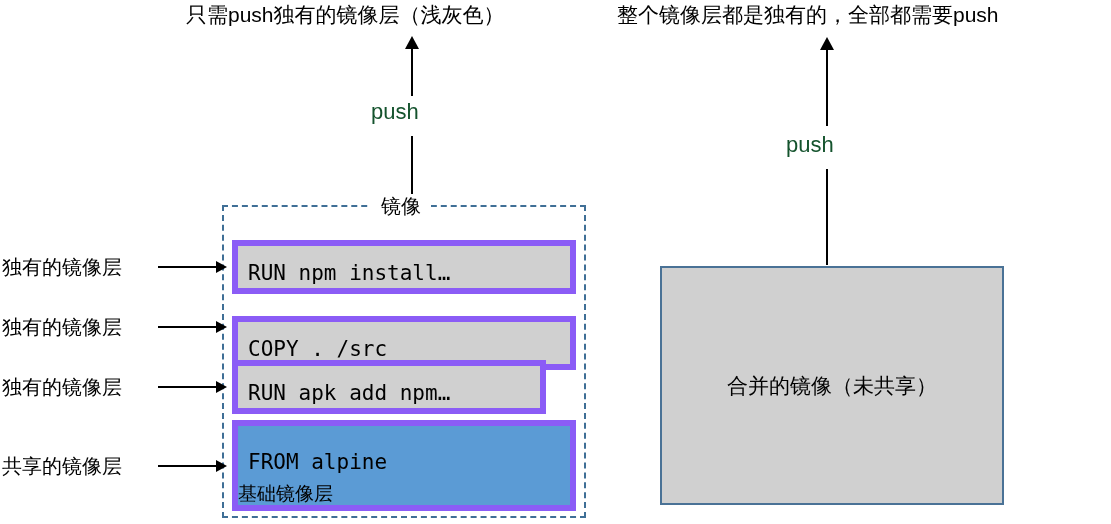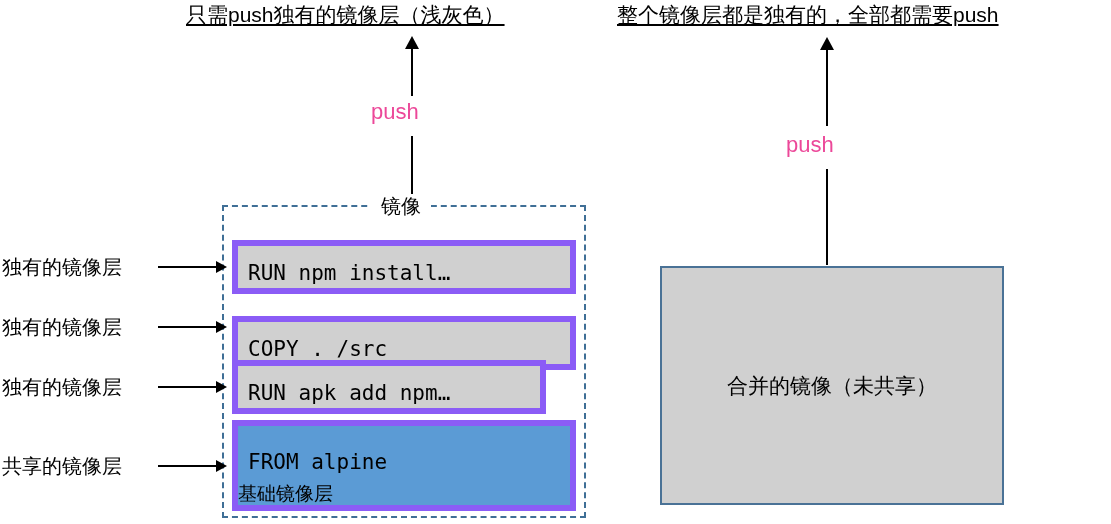--- a/index.html
+++ b/index.html
@@ -19,40 +19,39 @@
     background: #ffffff;
   }
   .abs { position: absolute; }
 
   
   .title {
     font-size: 21px;
     line-height: 26px;
     white-space: nowrap;
     color: #000;
-    text-decoration: underline;
   }
 
   
   .vline {
     background: #000000;
     width: 2px;
   }
   .arrowhead-up {
     width: 0;
     height: 0;
     border-left: 7px solid transparent;
     border-right: 7px solid transparent;
     border-bottom: 13px solid #000000;
   }
   .push-label {
     font-size: 22px;
     line-height: 26px;
     white-space: nowrap;
-    color: #ec4899;
+    color: #14532d;
   }
 
   
   .dashed-box {
     border: 2px dashed #3f6f96;
     box-sizing: border-box;
     background: transparent;
   }
   .dashed-title {
     font-size: 20px;

